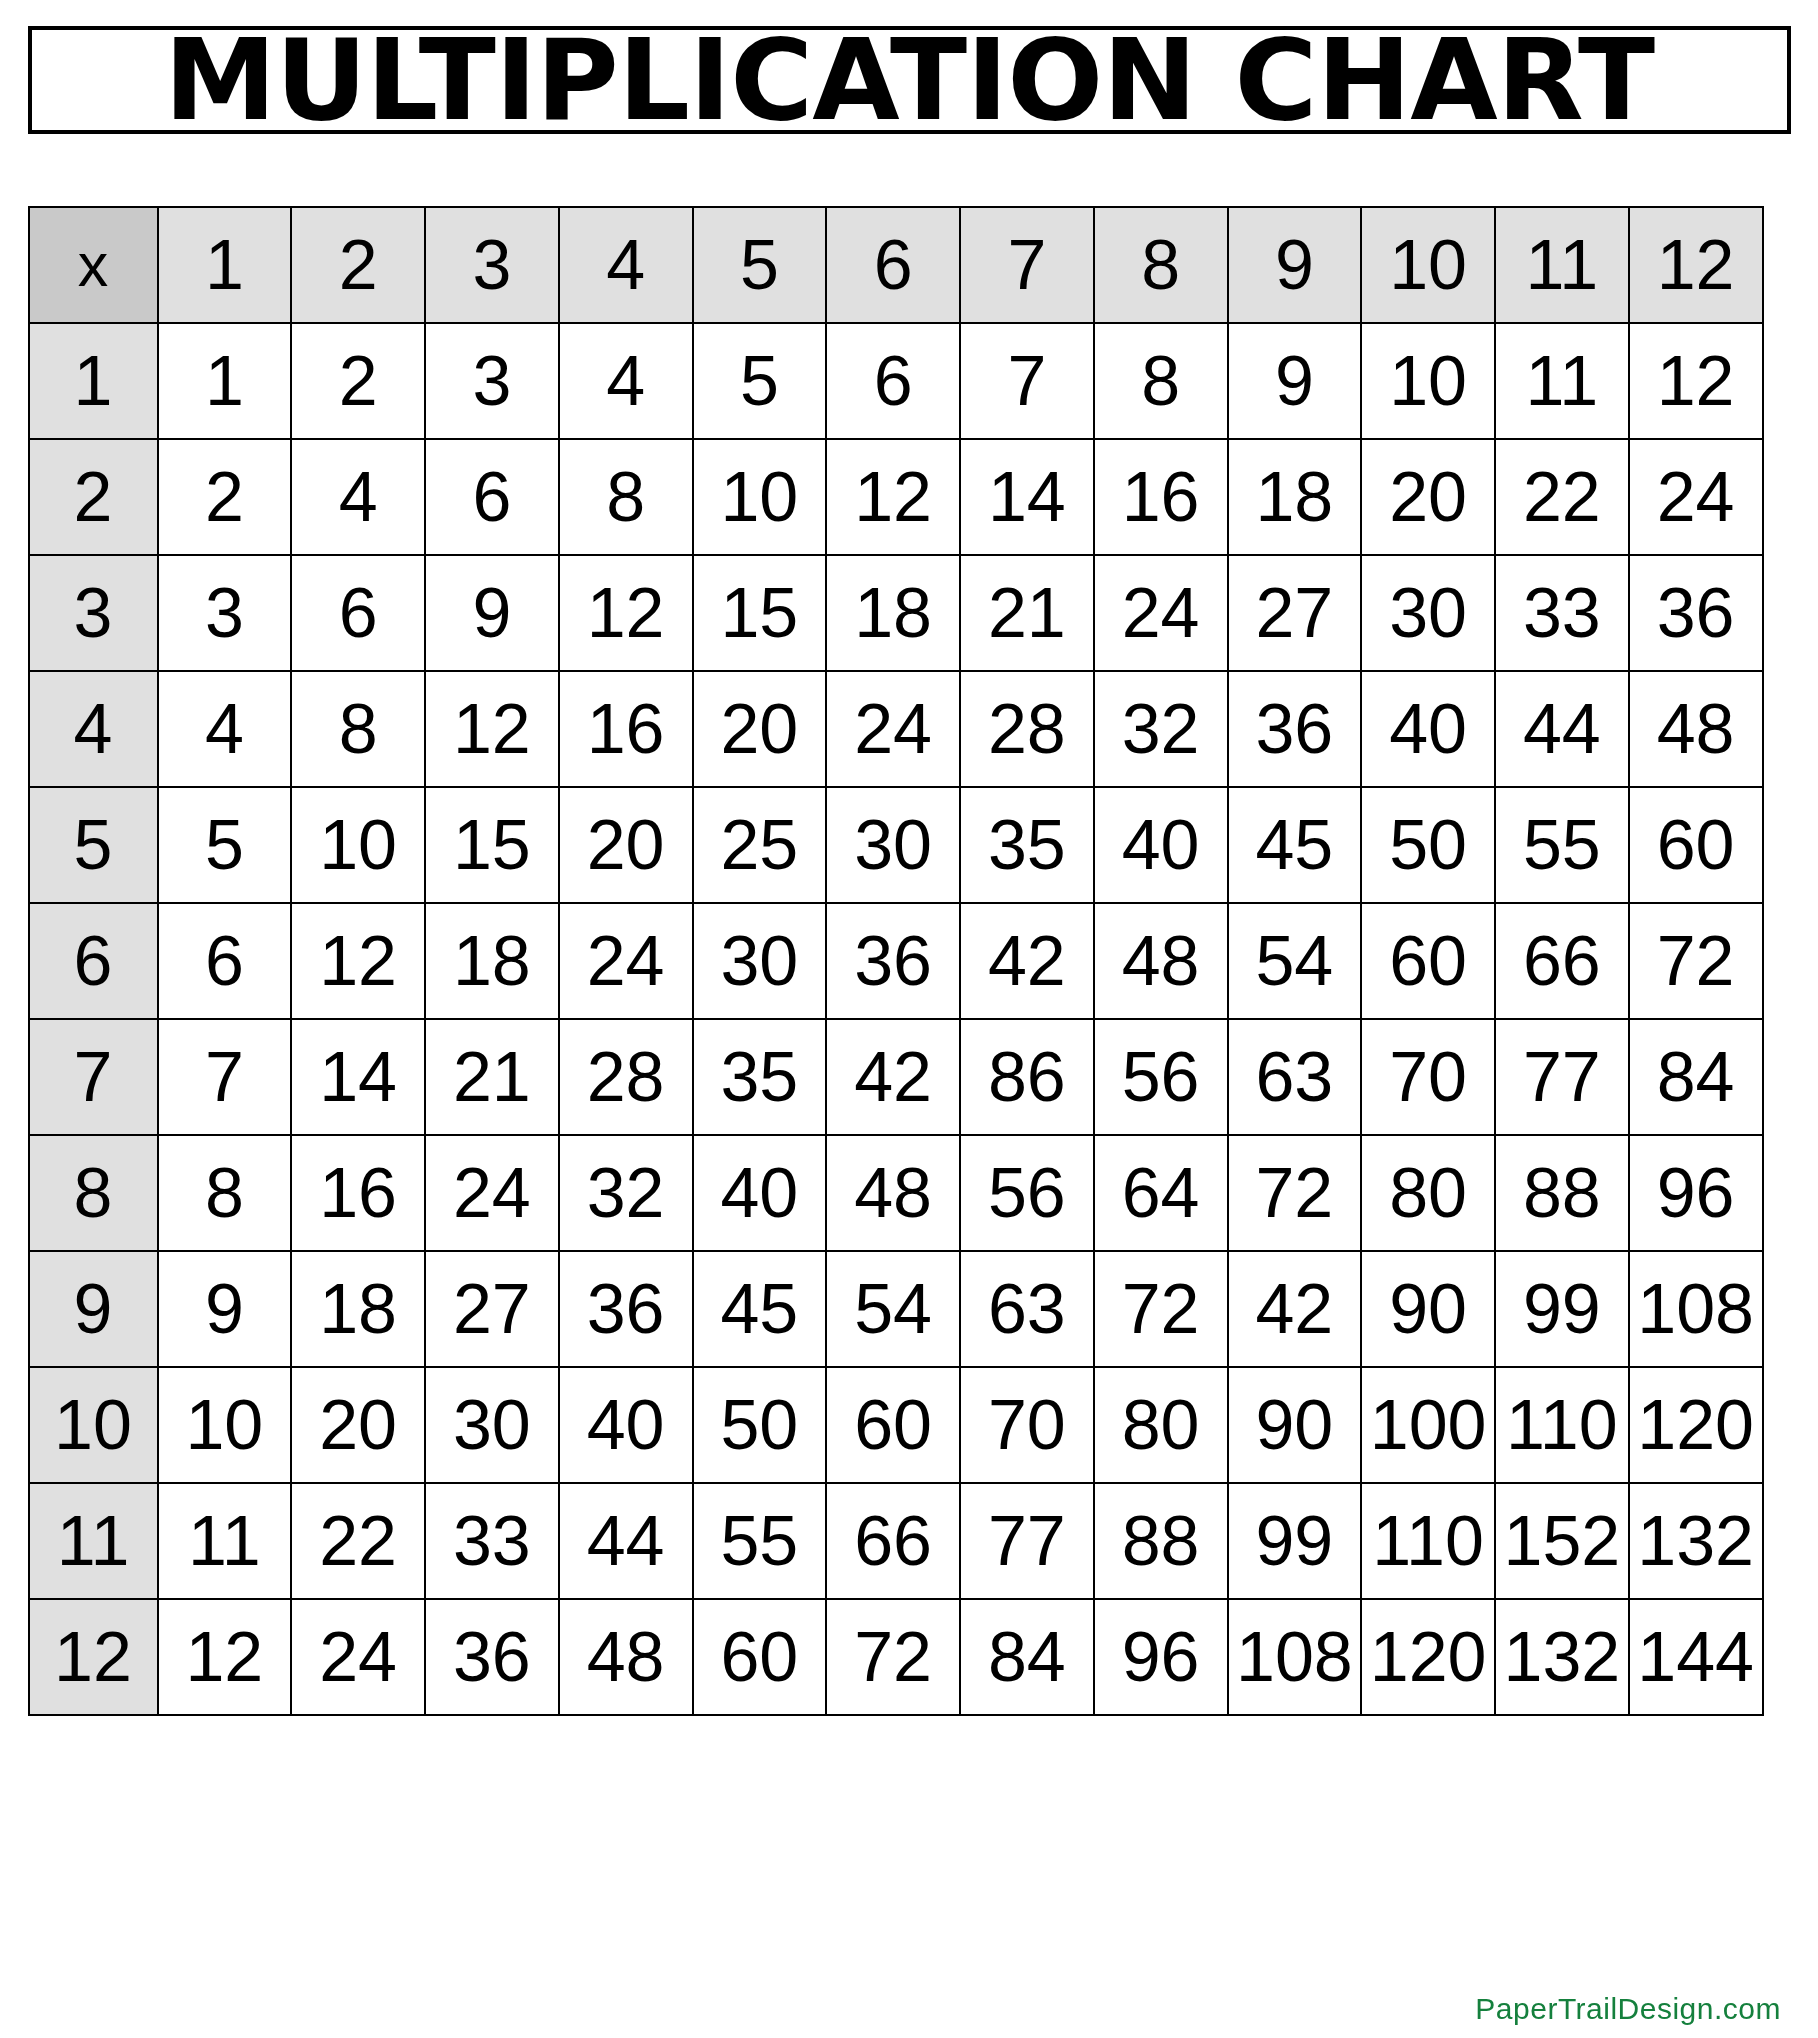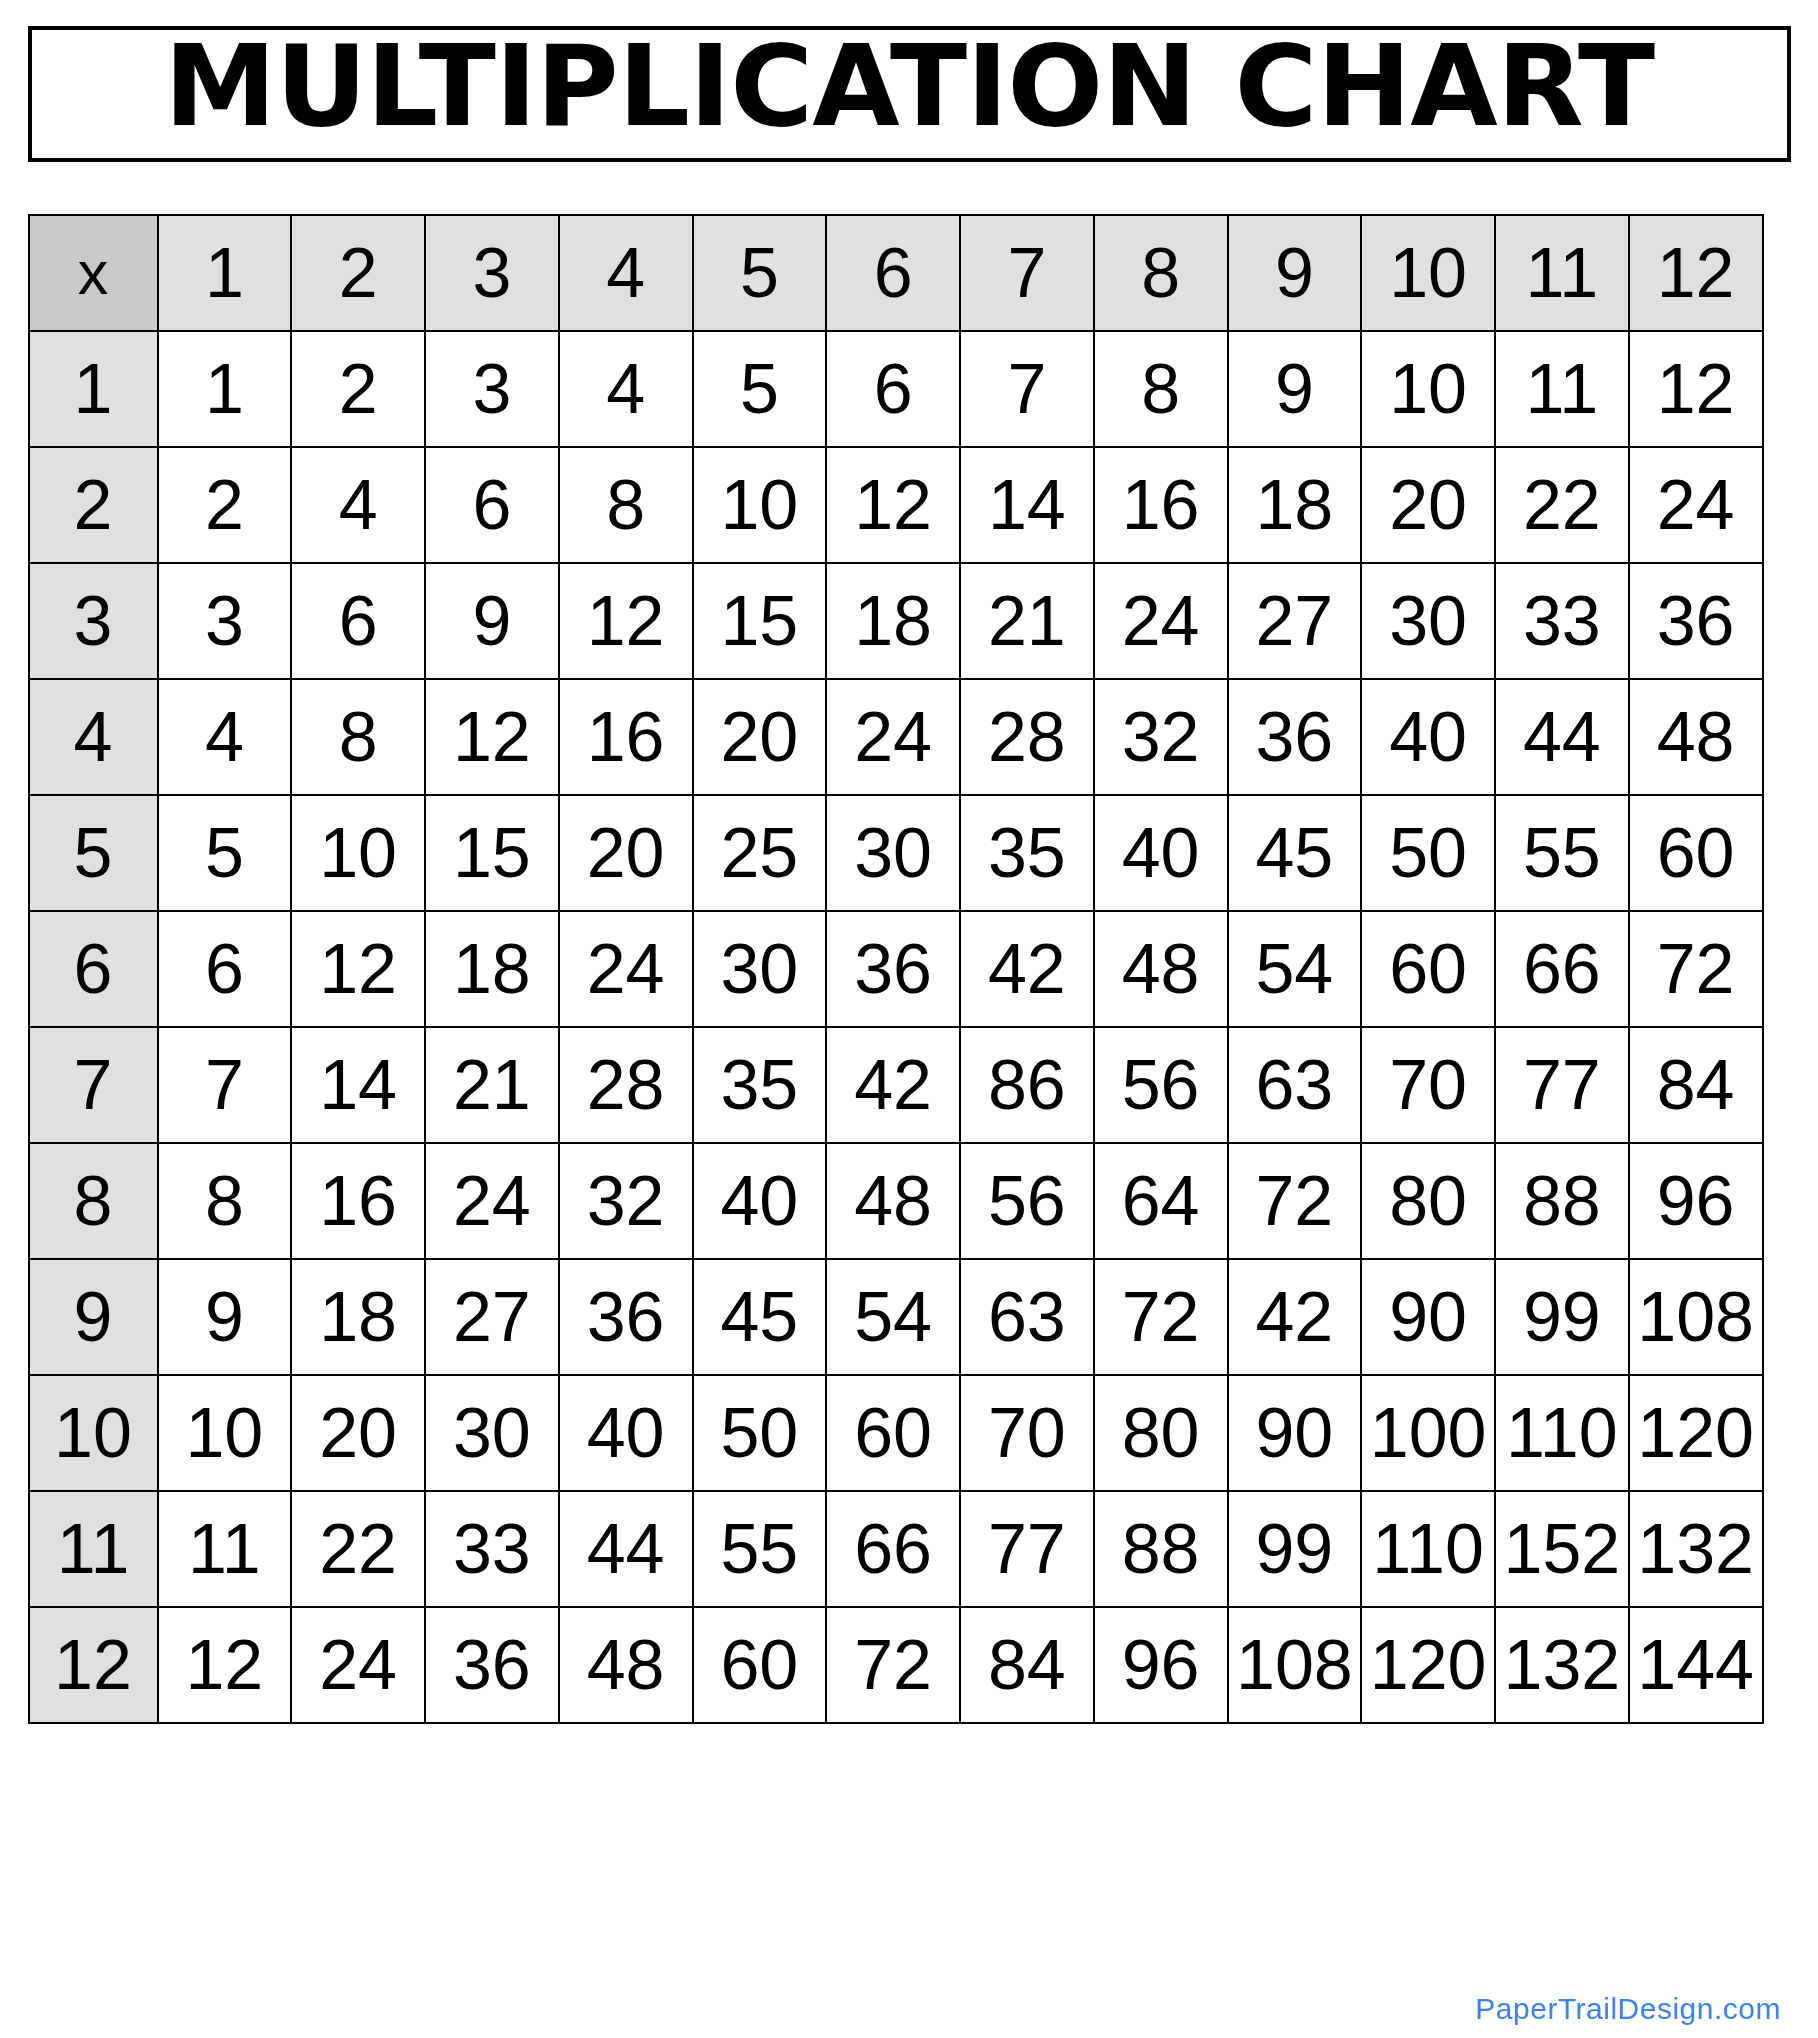--- a/index.html
+++ b/index.html
@@ -17,25 +17,25 @@
   .page {
     position: relative;
     width: 1818px;
     height: 2039px;
     box-sizing: border-box;
     padding: 26px 27.5px 0 27.5px;
   }
   
   .title-box {
     border: 4.6px solid #000000;
-    height: 136px;
+    height: 108px;
     display: flex;
-    align-items: flex-start;
+    align-items: center;
     justify-content: center;
-    margin: 0 0 52px 0;
+    margin: 0 0 72px 0;
     box-sizing: border-box;
   }
   .title-text {
     font-family: "DejaVu Sans", sans-serif;
     font-weight: bold;
     font-size: 113px;
     letter-spacing: -0.9px;
     line-height: 1;
     white-space: nowrap;
   }
@@ -72,21 +72,21 @@
     background: #e0e0e0;
     font-weight: normal;
   }
   
   .footer {
     position: absolute;
     right: 37px;
     bottom: 13px;
     font-family: "Liberation Sans", sans-serif;
     font-size: 30px;
-    color: #3b82f6;
+    color: #15803d;
     letter-spacing: 0.5px;
   }
 </style>
 </head>
 <body>
 
 <div class="page">
 
   <div class="title-box">
     <div class="title-text">MULTIPLICATION CHART</div>

